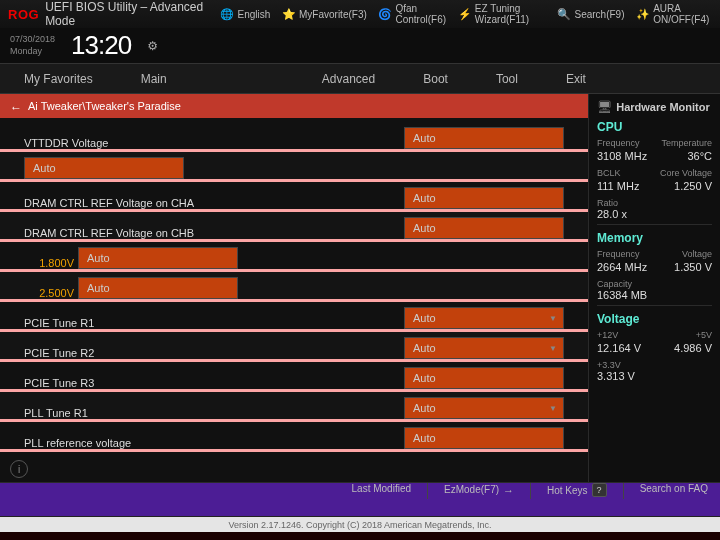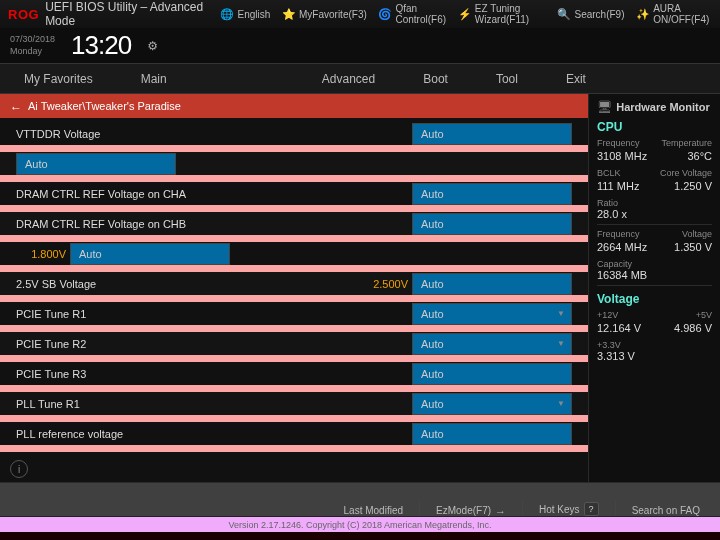--- a/index.html
+++ b/index.html
@@ -136,45 +136,45 @@
     }
 
     
     .settings-list {
       flex: 1;
       overflow: hidden;
       padding: 4px 0;
     }
     .setting-row {
       display: flex;
-      align-items: center;
+      align-items: flex-end;
       height: 30px;
-      padding: 0 16px;
-      border-bottom: 7px solid #fca5a5;
+      padding: 0 24px;
+      border-bottom: 3px solid #fca5a5;
     }
     .setting-row:nth-child(even) {
       background: #141414;
     }
     .setting-row:nth-child(odd) {
       background: #111;
     }
     .setting-label {
       flex: 1;
       font-size: 11px;
       color: #ddd;
     }
     .setting-value-pre {
       font-size: 11px;
       color: #f0a000;
       min-width: 50px;
       text-align: right;
       margin-right: 4px;
     }
     .setting-value-box {
-      background: #0369a1;
+      background: #c2410c;
       border: 1px solid #444;
       color: #ccc;
       font-size: 11px;
       width: 160px;
       height: 22px;
       display: flex;
       align-items: center;
       padding: 0 8px;
       position: relative;
     }
@@ -218,26 +218,26 @@
       margin-bottom: 4px;
     }
     .hw-divider {
       border: none;
       border-top: 1px solid #2a2a2a;
       margin: 4px 0;
     }
 
     
     .bottom-bar {
-      background: #404040;
+      background: #4c1d95;
       height: 34px;
       display: flex;
-      align-items: flex-end;
+      align-items: flex-start;
       justify-content: flex-end;
-      padding: 0 20px;
+      padding: 0 12px;
       gap: 16px;
       border-top: 1px solid #2a2a2a;
     }
     .bottom-item {
       display: flex;
       align-items: center;
       gap: 4px;
       font-size: 10px;
       color: #bbb;
     }
@@ -250,21 +250,21 @@
       background: #333;
       border: 1px solid #555;
       border-radius: 2px;
       padding: 1px 4px;
       font-size: 9px;
       color: #ccc;
     }
 
     
     .footer-bar {
-      background: #f0abfc;
+      background: #e5e5e5;
       height: 16px;
       display: flex;
       align-items: center;
       justify-content: center;
       font-size: 9px;
       color: #666;
       border-top: 1px solid #222;
     }
 
     
@@ -378,21 +378,20 @@
       </div>
 
       <div class="setting-row">
         <span class="setting-value-pre">1.800V</span>
         <div class="setting-value-box">
             <span>Auto</span>
           </div>
       </div>
 
       <div class="setting-row">
-        <span class="setting-label">2.5V SB Voltage</span>
         <span class="setting-value-pre">2.500V</span>
         <div class="setting-value-box">
             <span>Auto</span>
           </div>
       </div>
 
       <div class="setting-row">
         <span class="setting-label">PCIE Tune R1</span>
         <div class="setting-value-box dropdown">
             <span>Auto</span>
@@ -461,20 +460,21 @@
     <div class="hw-row">
       <span class="hw-big-value">111 MHz</span>
       <span class="hw-big-value">1.250 V</span>
     </div>
 
     <div class="hw-label">Ratio</div>
     <div class="hw-big-value">28.0 x</div>
 
     <hr class="hw-divider">
 
+    <div class="hw-section-title">Memory</div>
 
     <div class="hw-row">
       <span class="hw-label">Frequency</span>
       <span class="hw-label">Voltage</span>
     </div>
     <div class="hw-row">
       <span class="hw-big-value">2664 MHz</span>
       <span class="hw-big-value">1.350 V</span>
     </div>
 

